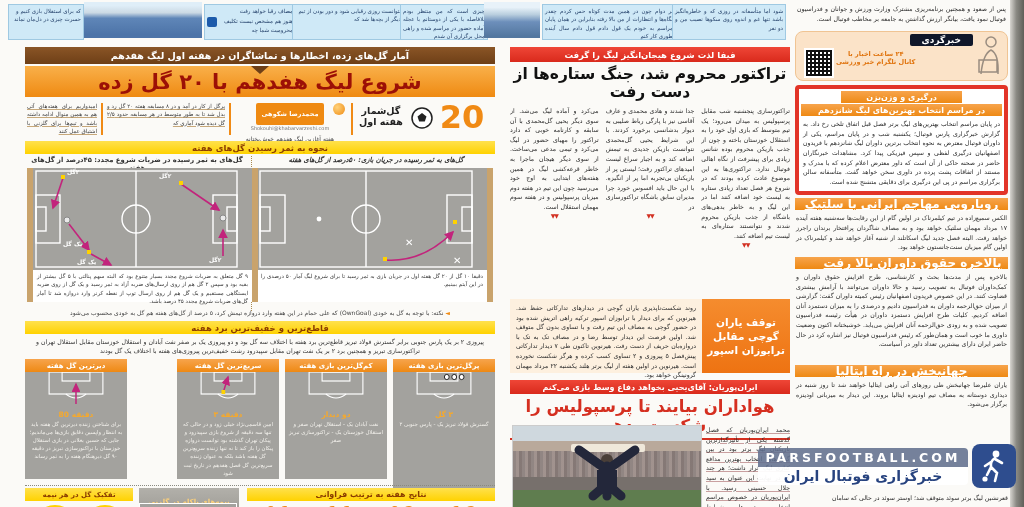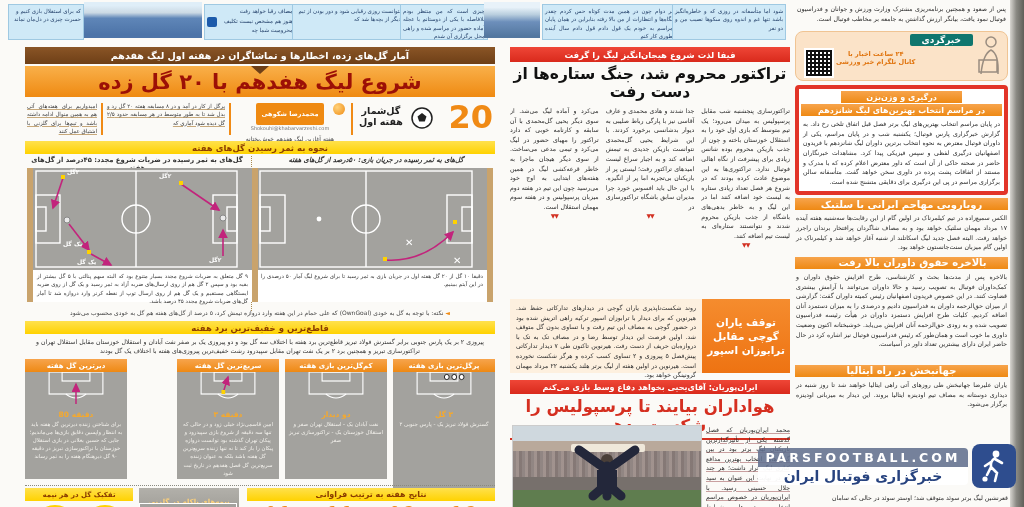--- a/index.html
+++ b/index.html
@@ -22,21 +22,21 @@
   .plabel{position:absolute;font-size:6px;font-weight:bold;color:#fff;background:rgba(120,30,90,.0);}
   .dotv{border-left:1px dotted #a98a50;}
   .doth{border-top:1px dotted #8a8a80;}
   .panel-h{height:13px;font-size:7px;}
   .panel-body{background:#a3a29e;color:#fff;}
   .pv{color:#f6a92c;font-weight:bold;font-size:7.5px;text-align:center;}
   .pt{font-size:5.4px;line-height:1.5;text-align:center;color:#f3f1ec;padding:1px 4px;}
   .score{color:#f08a1c;font-weight:bold;font-size:13px;}
   .underl{text-decoration:underline;text-decoration-color:#c7a87a;}
   .sep{color:#d23022;font-size:6px;letter-spacing:-1px;display:block;text-align:center;line-height:1.2;}
-  .sb-banner{height:12px;font-size:10px;}
+  .sb-banner{height:12px;font-size:12px;text-decoration:underline;}
   .bluebox{background:#cfe9f7;border:1px solid #9fc9e2;}
   .qr{background:
       repeating-linear-gradient(0deg,#111 0 2px,transparent 2px 4px),
       repeating-linear-gradient(90deg,#111 0 2px,#fff 2px 4px);}
 </style>
 </head>
 <body>
 
 <div id="page">
 
@@ -66,21 +66,21 @@
   <div class="abs" style="left:25px;top:47px;width:470px;height:460px;">
 
     <div class="banner rtl" style="height:17px;background:linear-gradient(#8a5526,#6e3f17);color:#fff;font-size:9.5px;">آمار گل‌های زده، اخطارها و تماشاگران در هفته اول لیگ هفدهم</div>
 
     <div class="banner rtl" style="position:relative;height:31px;margin-top:2px;background:linear-gradient(#f9b04a,#ef8a12);">
       <span style="font-size:21px;font-weight:bold;color:#9c1006;">شروع لیگ هفدهم با ۲۰ گل زده</span>
       <span style="position:absolute;top:0;left:50%;margin-left:-9px;width:0;height:0;border-left:9px solid transparent;border-right:9px solid transparent;border-top:8px solid #6e3f17;"></span>
     </div>
 
     <div class="abs rtl" style="left:0;top:52px;width:470px;height:40px;">
-      <div class="abs ltr" style="right:2px;top:2px;width:62px;text-align:right;">
+      <div class="abs ltr" style="right:2px;top:2px;width:62px;text-align:center;">
         <span style="font-size:32px;font-weight:bold;color:#f08a15;line-height:1;">20</span>
       </div>
       <svg class="abs" style="right:62px;top:8px;" width="22" height="22" viewBox="0 0 22 22">
         <circle cx="11" cy="11" r="10" fill="#fff" stroke="#222" stroke-width="1.5"></circle>
         <polygon points="11,6 15.5,9.5 13.8,14.5 8.2,14.5 6.5,9.5" fill="#222"></polygon>
       </svg>
       <div class="abs rtl" style="right:90px;top:6px;width:48px;text-align:center;">
         <div style="font-size:9.5px;font-weight:bold;color:#222;">گل‌شمار</div>
         <div style="font-size:9.5px;font-weight:bold;color:#222;">هفته اول</div>
       </div>
@@ -279,21 +279,21 @@
         <rect x="84" y="44" width="20" height="22" fill="#23273a"></rect>
       </svg>
     </div>
     <div class="abs rtl t6" style="left:196px;top:378px;width:84px;height:82px;overflow:hidden;text-decoration:underline;text-decoration-color:#c9a0a0;">محمد ایران‌پوریان که فصل گذشته یکی از تأثیرگذارترین بازیکنان لیگ برتر بود در بین گزینه‌های انتخاب بهترین مدافع کناری لیگ قرار داشت؛ هر چند که در نهایت این عنوان به سید جلال حسینی رسید. با ایران‌پوریان در خصوص مراسم انتخاب بهترین‌ها، شرایط تراکتورسازی و</div>
   </div>
 
   <div class="abs rtl" style="left:795px;top:0;width:213px;height:507px;">
     <div class="t6" style="padding:4px 2px;">پس از صعود و همچنین برنامه‌ریزی مشترک وزارت ورزش و جوانان و فدراسیون فوتبال نمود یافت، بیانگر ارزش گذاشتن به جامعه بر مخاطب فوتبال است.</div>
 
     <div style="position:relative;margin-top:4px;height:48px;background:#fbe3c8;border-radius:8px;border:1px solid #f0c493;">
-      <div style="position:absolute;right:34px;top:2px;background:#0f766e;color:#fff;font-weight:bold;font-size:9px;padding:1px 12px;border-radius:2px;">خبرگردی</div>
+      <div style="position:absolute;right:34px;top:2px;background:#0f172a;color:#fff;font-weight:bold;font-size:9px;padding:1px 12px;border-radius:2px;">خبرگردی</div>
       <svg width="34" height="44" viewBox="0 0 34 44" style="position:absolute;right:2px;top:2px;">
         <circle cx="20" cy="8" r="5" fill="none" stroke="#9a8d80" stroke-width="1.5"></circle>
         <path d="M10,40 Q12,20 20,16 Q28,20 27,40 M8,26 h18 v12 h-18 z" fill="none" stroke="#9a8d80" stroke-width="1.5"></path>
       </svg>
       <div class="qr" style="position:absolute;left:8px;top:16px;width:26px;height:26px;border:2px solid #fff;"></div>
       <div style="position:absolute;left:40px;top:18px;text-align:center;color:#e07510;font-weight:bold;">
         <div style="font-size:6.5px;">۲۴ ساعت اخبار با</div>
         <div style="font-size:6.5px;">کانال تلگرام خبر ورزشی</div>
       </div>
     </div>

